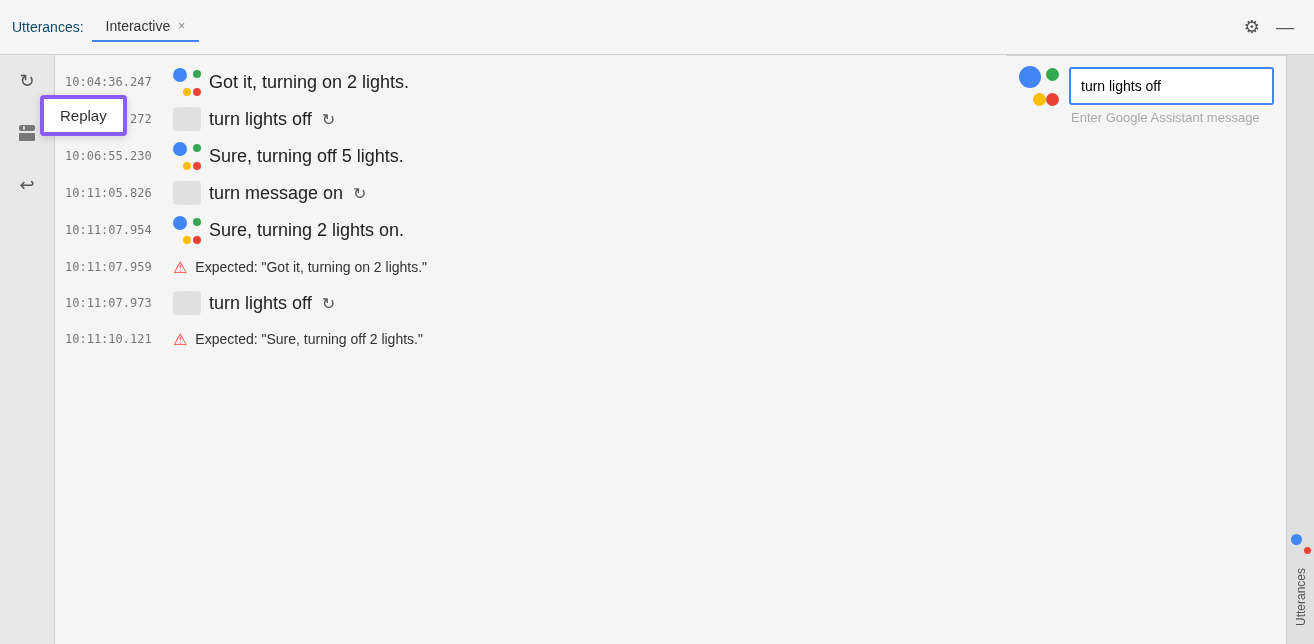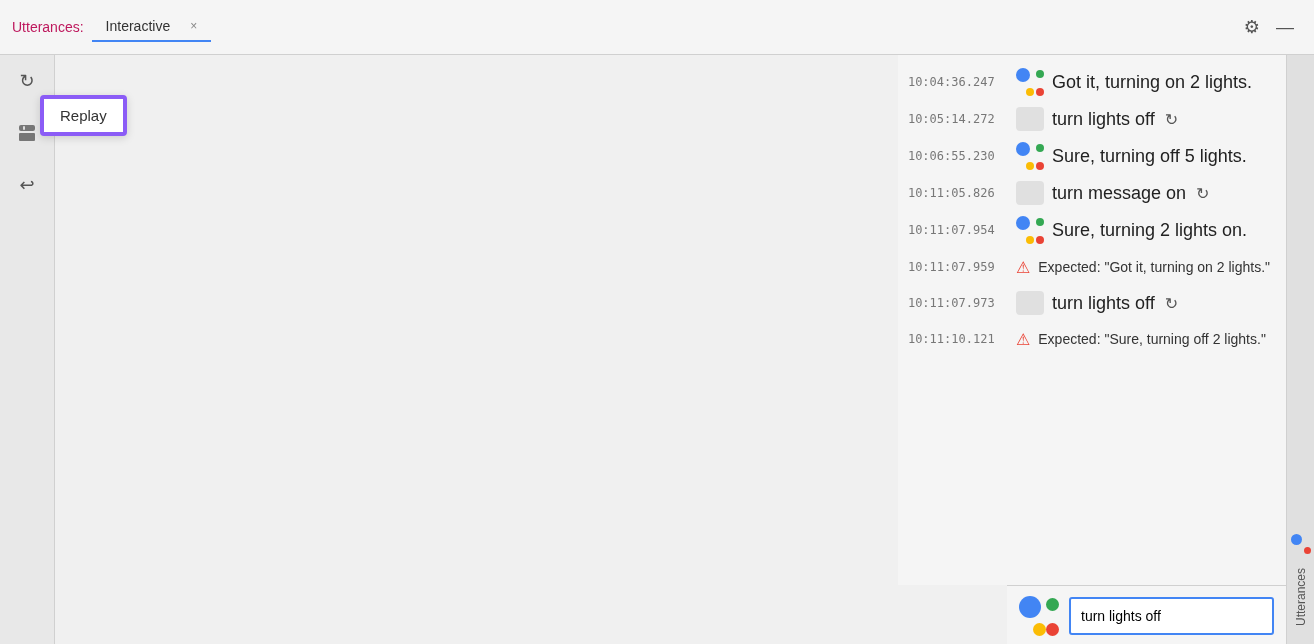--- a/index.html
+++ b/index.html
@@ -18,32 +18,32 @@
       display: flex;
       align-items: center;
       background: #f5f5f5;
       border-bottom: 1px solid #d0d0d0;
       height: 55px;
       padding: 0 12px;
       flex-shrink: 0;
     }
     .title-label {
       font-size: 14px;
-      color: #be185d;
+      color: #0c4a6e;
       margin-right: 8px;
     }
     .tab {
       display: flex;
       align-items: center;
       padding: 6px 14px;
       font-size: 14px;
       color: #333;
       border-bottom: 2px solid #4285f4;
       cursor: pointer;
-      gap: 20px;
+      gap: 8px;
     }
     .tab-close {
       font-size: 12px;
       color: #888;
       cursor: pointer;
       line-height: 1;
     }
     .spacer { flex: 1; }
     .gear-btn, .minus-btn {
       background: none;
@@ -99,23 +99,22 @@
       color: #333;
       box-shadow: 0 2px 8px rgba(0,0,0,0.15);
       white-space: nowrap;
       z-index: 10;
     }
 
     
     .content-area {
       flex: 1;
       display: flex;
-      flex-direction: column;
+      flex-direction: row;
       overflow: hidden;
-      align-items: flex-end;
     }
 
     
     .messages-list {
       flex: 1;
       overflow-y: auto;
       padding: 8px 0;
       background: #f5f5f5;
     }
 
@@ -430,20 +429,21 @@
     <div class="input-area">
       <div class="input-row">
         <div class="user-avatar-large">
           <div class="dot-blue"></div>
           <div class="dot-green"></div>
           <div class="dot-yellow"></div>
           <div class="dot-red"></div>
         </div>
         <input type="text" class="text-input" value="turn lights off" style="">
       </div>
+      <div class="placeholder-text">Enter Google Assistant message</div>
     </div>
   </div>
 
   <div class="right-sidebar">
     <div class="right-avatar">
       <div class="dot-blue"></div>
       <div class="dot-red"></div>
     </div>
     <span class="utterances-label">Utterances</span>
   </div>

